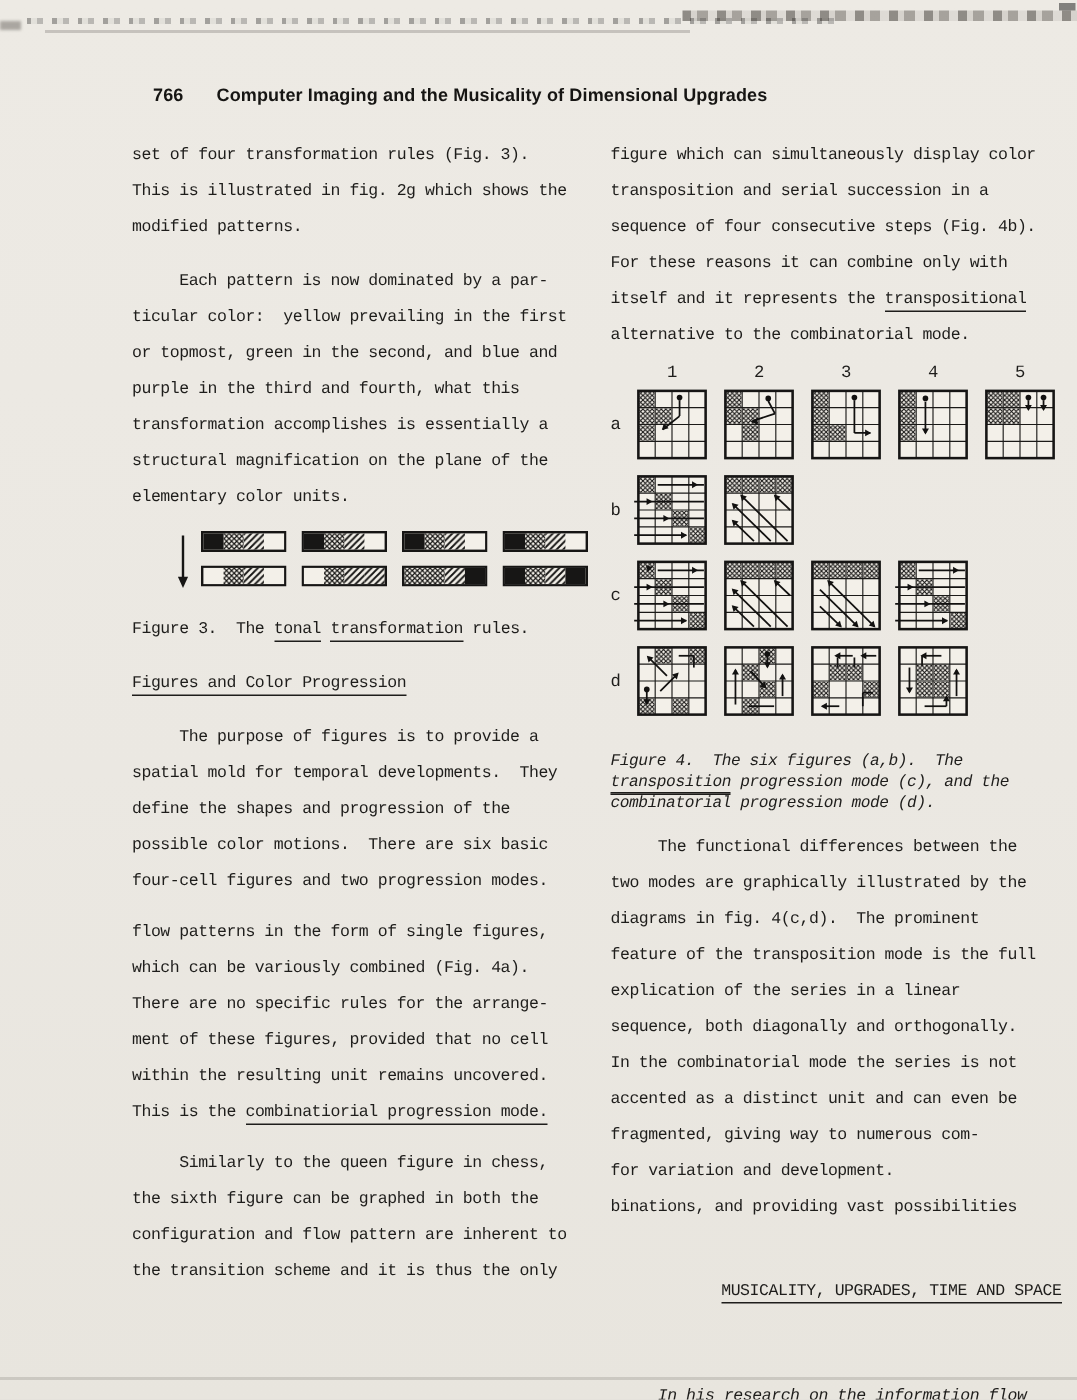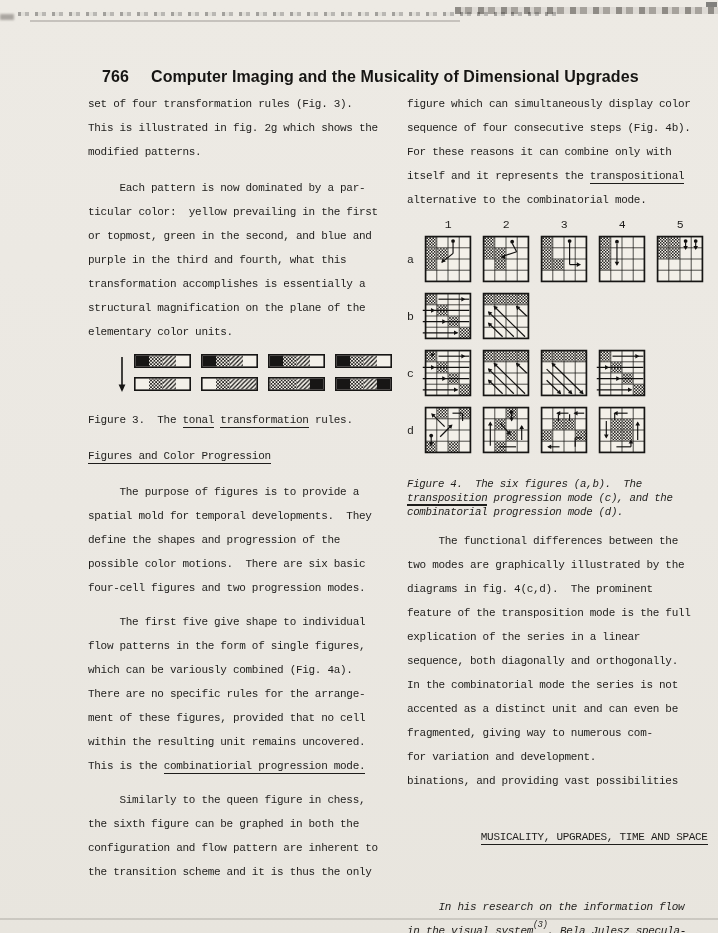--- a/index.html
+++ b/index.html
@@ -20,22 +20,22 @@
     background:repeating-linear-gradient(90deg,rgba(40,40,40,.38) 0 3px,rgba(40,40,40,.05) 3px 7px,rgba(40,40,40,.26) 7px 11px,transparent 11px 17px);
     filter:blur(.4px);}
   .art-top2{top:7px;left:455px;width:263px;height:7px;
     background:repeating-linear-gradient(90deg,rgba(50,45,40,.5) 0 6px,rgba(50,45,40,.12) 6px 10px,rgba(50,45,40,.38) 10px 17px,rgba(50,45,40,.08) 17px 23px);
     filter:blur(.5px);}
   .art-top3{top:20px;left:30px;width:430px;height:2px;background:rgba(60,55,50,.22);filter:blur(.4px);}
   .art-tick{top:2px;left:706px;width:11px;height:5px;background:rgba(40,40,40,.55);}
   .art-left{top:14px;left:0;width:14px;height:6px;background:rgba(70,65,60,.4);filter:blur(1px);}
   .art-bottom{top:918px;left:0;width:718px;height:2px;background:rgba(90,85,80,.2);}
 
-  .header{position:absolute;top:68px;left:102px;font-family:"Liberation Sans",sans-serif;
-    font-weight:700;font-size:16px;color:#161513;letter-spacing:.1px;}
+  .header{position:absolute;top:56px;left:102px;font-family:"Liberation Sans",sans-serif;
+    font-weight:700;font-size:12px;color:#161513;letter-spacing:.1px;}
   .header .pageno{margin-right:22px;}
 
   .col{position:absolute;top:92px;}
   #leftcol{left:88px;width:316px;}
   #rightcol{left:407px;width:308px;}
 
   .line{white-space:pre;font-size:11px;line-height:24px;letter-spacing:-.3px;color:#1e1d1b;}
   .capline{font-size:10.8px;line-height:13.8px;}
   .u{border-bottom:1.2px solid #1e1d1b;padding-bottom:.5px;}
   .o{border-top:1.2px solid #1e1d1b;}
@@ -176,21 +176,20 @@
     <div class="block mt12">
         <div class="line">     The purpose of figures is to provide a</div>
         <div class="line">spatial mold for temporal developments.  They</div>
         <div class="line">define the shapes and progression of the</div>
         <div class="line">possible color motions.  There are six basic</div>
         <div class="line">four-cell figures and two progression modes.</div>
       </div>
 
     <div class="block mt10">
       <div>
-          <div class="line">     The first five give shape to individual</div>
           <div class="line">flow patterns in the form of single figures,</div>
           <div class="line">which can be variously combined (Fig. 4a).</div>
           <div class="line">There are no specific rules for the arrange-</div>
           <div class="line">ment of these figures, provided that no cell</div>
           <div class="line">within the resulting unit remains uncovered.</div>
         </div>
       <div class="line"><span>This is the </span><span class="u">combinatiorial progression mode.</span></div>
     </div>
 
     <div class="block mt10">
@@ -198,20 +197,21 @@
         <div class="line">the sixth figure can be graphed in both the</div>
         <div class="line">configuration and flow pattern are inherent to</div>
         <div class="line">the transition scheme and it is thus the only</div>
       </div>
   </div>
 
   <div id="rightcol" class="col">
     <div class="block">
       <div>
           <div class="line">figure which can simultaneously display color</div>
+          <div class="line">transposition and serial succession in a</div>
           <div class="line">sequence of four consecutive steps (Fig. 4b).</div>
           <div class="line">For these reasons it can combine only with</div>
         </div>
       <div class="line"><span>itself and it represents the </span><span class="u">transpositional</span></div>
       <div class="line">alternative to the combinatorial mode.</div>
     </div>
 
     <div class="fig4 mt4">
       <div class="fig4-numrow">
         <span class="rowlab"></span>

